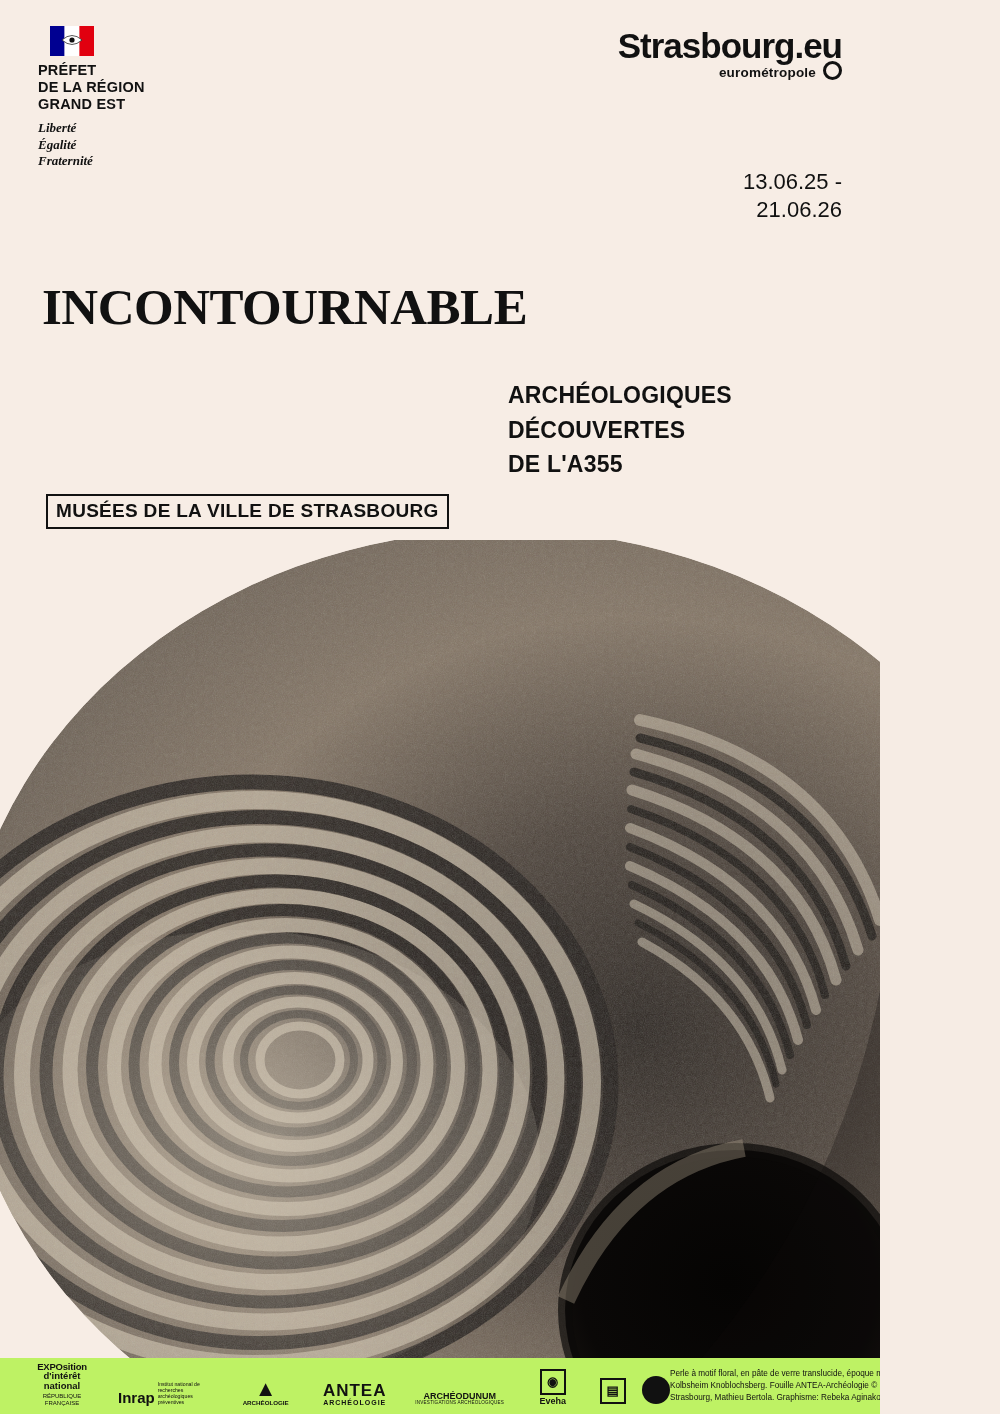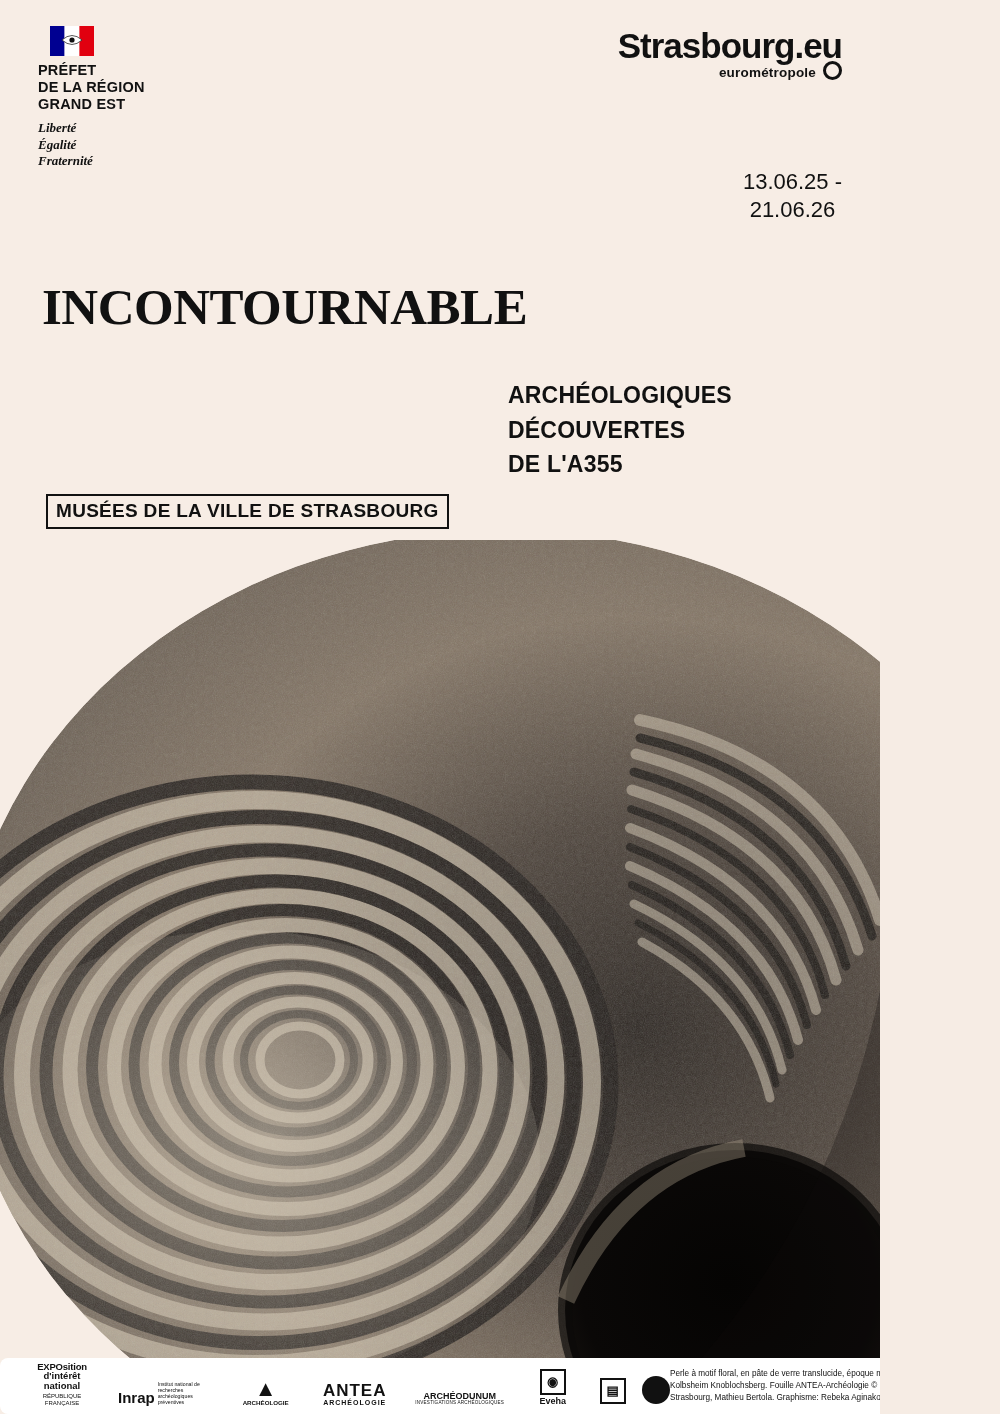--- a/index.html
+++ b/index.html
@@ -55,21 +55,21 @@
   .strasbourg-sub .bold-part { font-weight: bold; }
   .logo-ring {
     position: absolute; right: 0; top: -4px;
     width: 19px; height: 19px; border-radius: 50%;
     border: 3.2px solid #111;
   }
 
   
   .dates {
     position: absolute; right: 38px; top: 168px;
-    text-align: center; font-size: 22px; line-height: 1.28;
+    text-align: right; font-size: 22px; line-height: 1.28;
     color: #111; font-weight: 400;
   }
 
   
   .title-1 {
     position: absolute; left: 262px; top: 198px;
     font-size: 74px; font-weight: 400; letter-spacing: 1px;
     color: #111;
     font-family: "Liberation Sans", sans-serif;
   }
@@ -113,22 +113,21 @@
     position: absolute; left: 0; top: 540px;
     width: 1000px; height: 820px;
     overflow: hidden;
   }
   .photo svg { display: block; }
 
   
   .footer {
     position: absolute; left: 0; bottom: 0;
     width: 1000px; height: 56px;
-    background: #ffffff;
-    border-radius: 8px;
+    background: #bef264;
   }
   .logos {
     position: absolute; left: 26px; bottom: 8px;
     display: flex; align-items: flex-end; gap: 20px;
   }
   .logo-item {
     color: #111; line-height: 1.05; text-align: center;
   }
   .l-expo { font-size: 8.5px; font-weight: bold; width: 72px; }
   .l-expo .l1 { font-size: 9.5px; letter-spacing: -.2px; }

